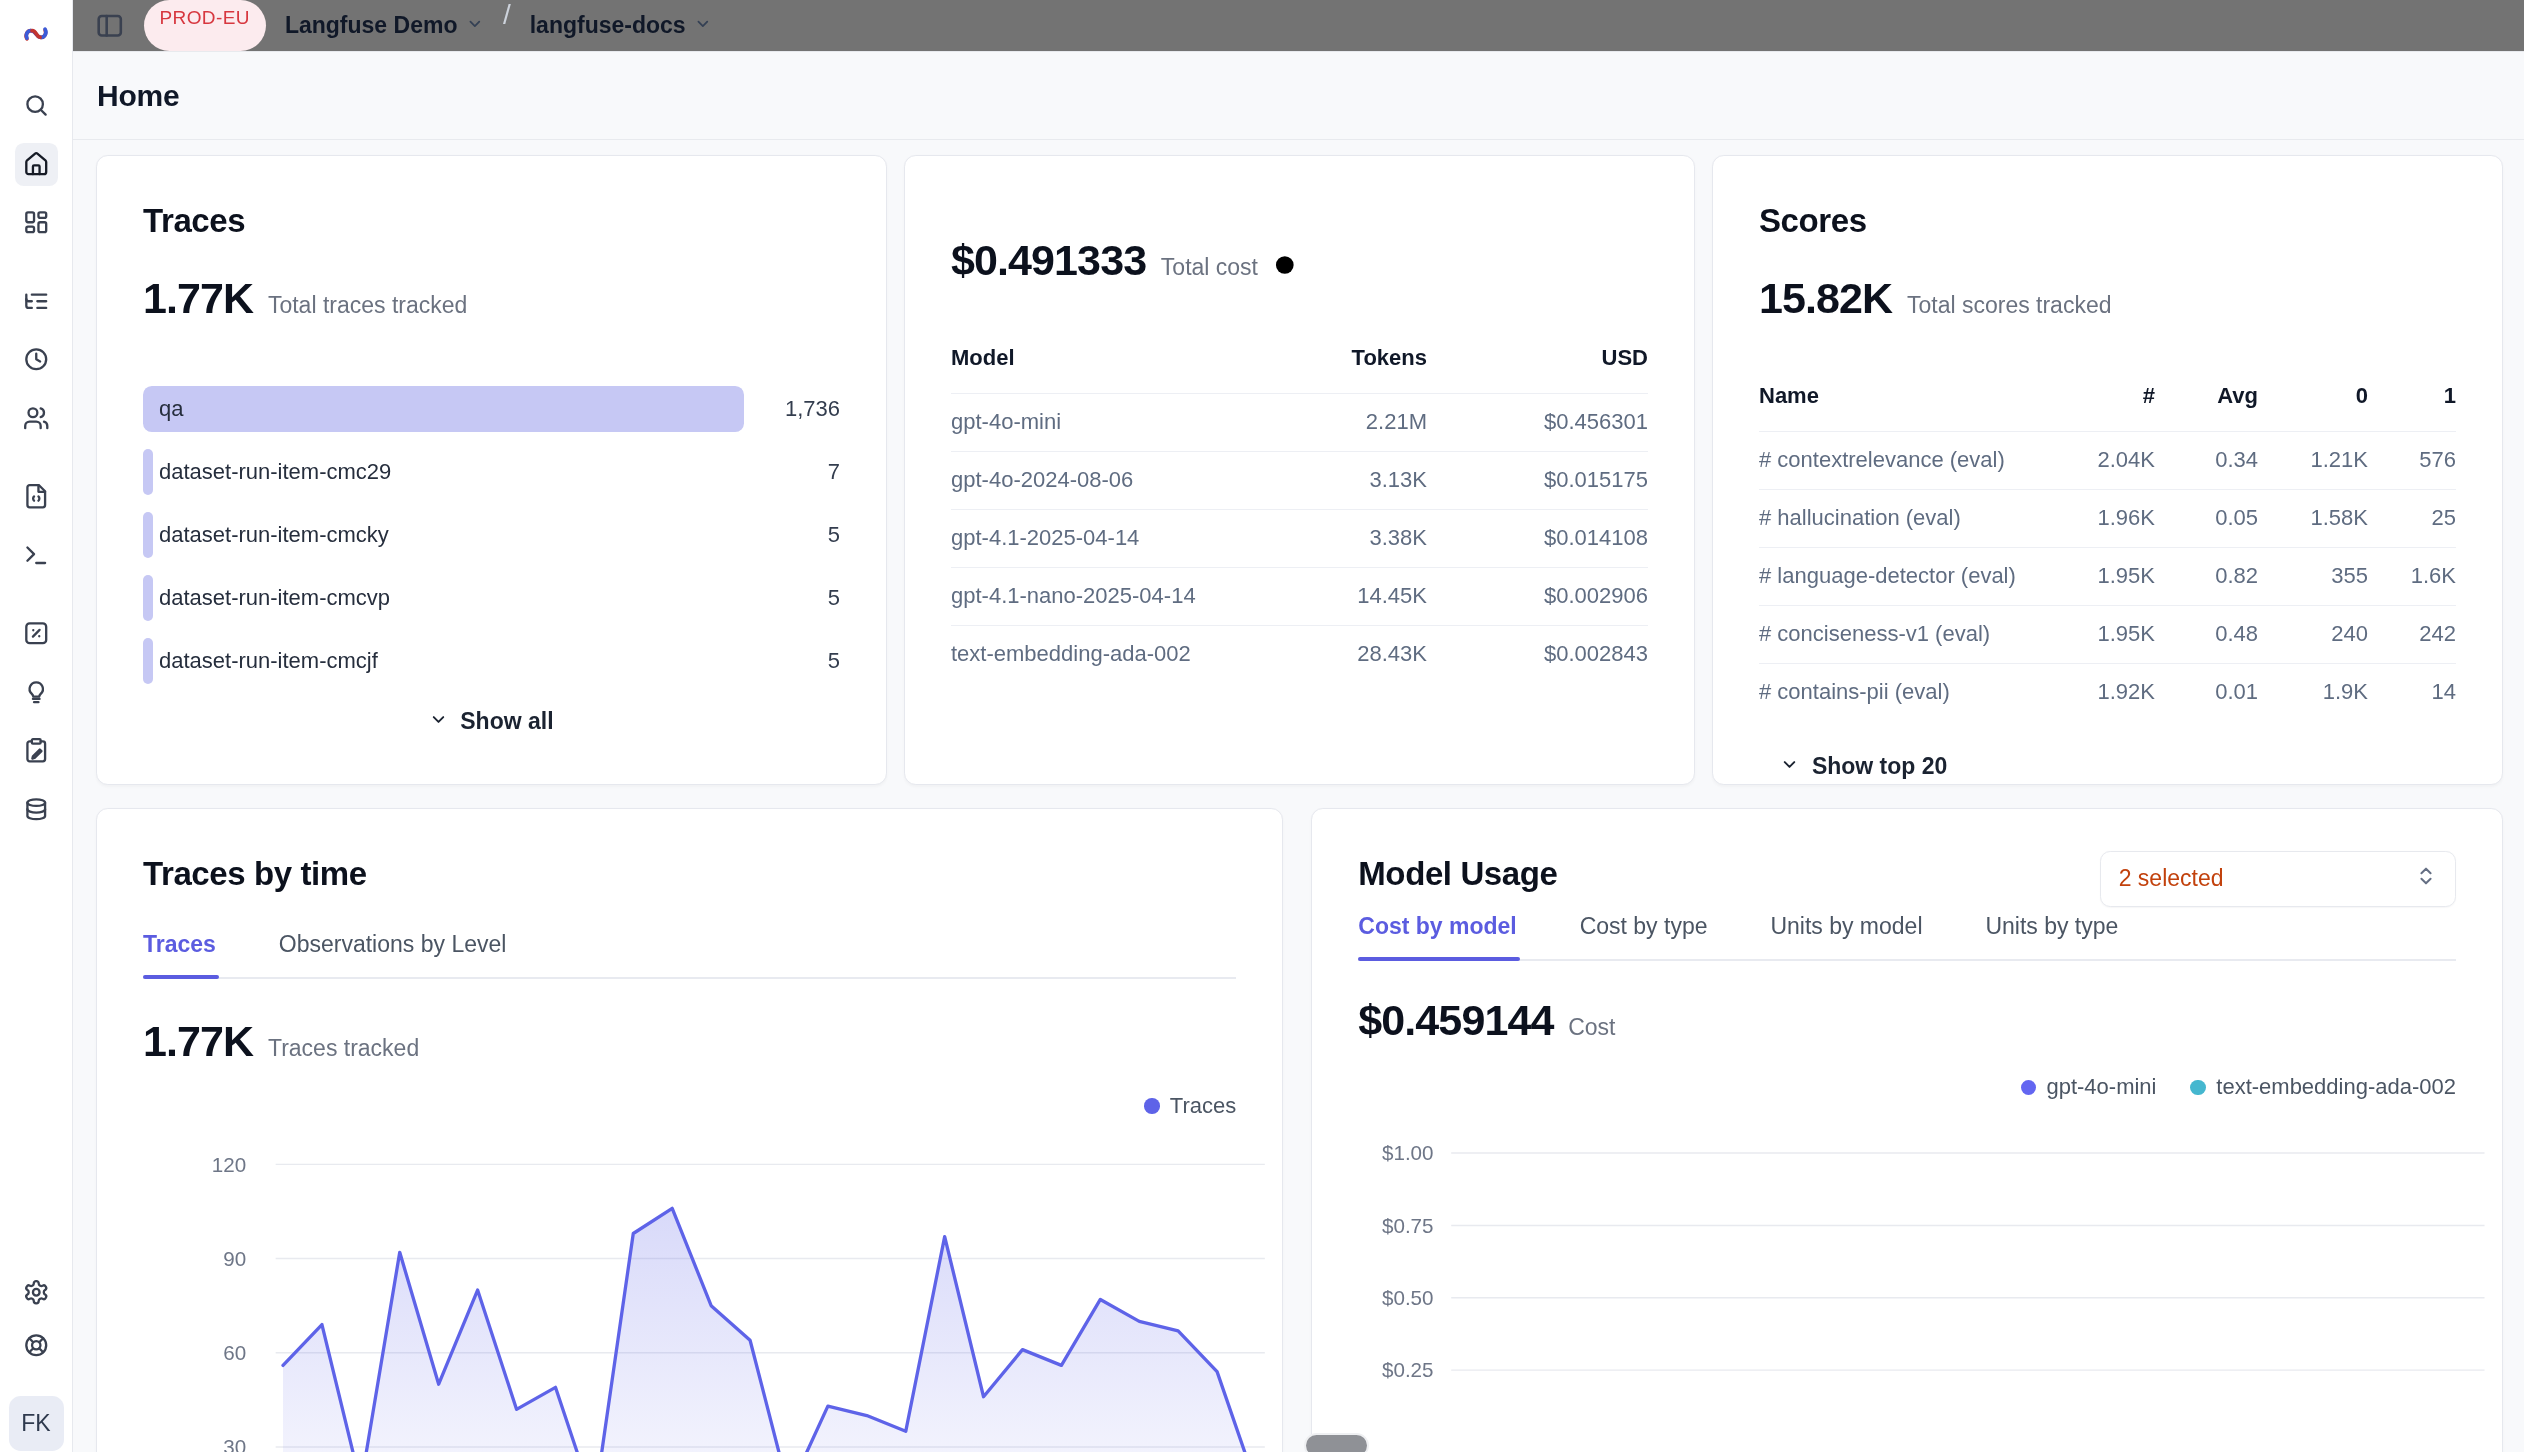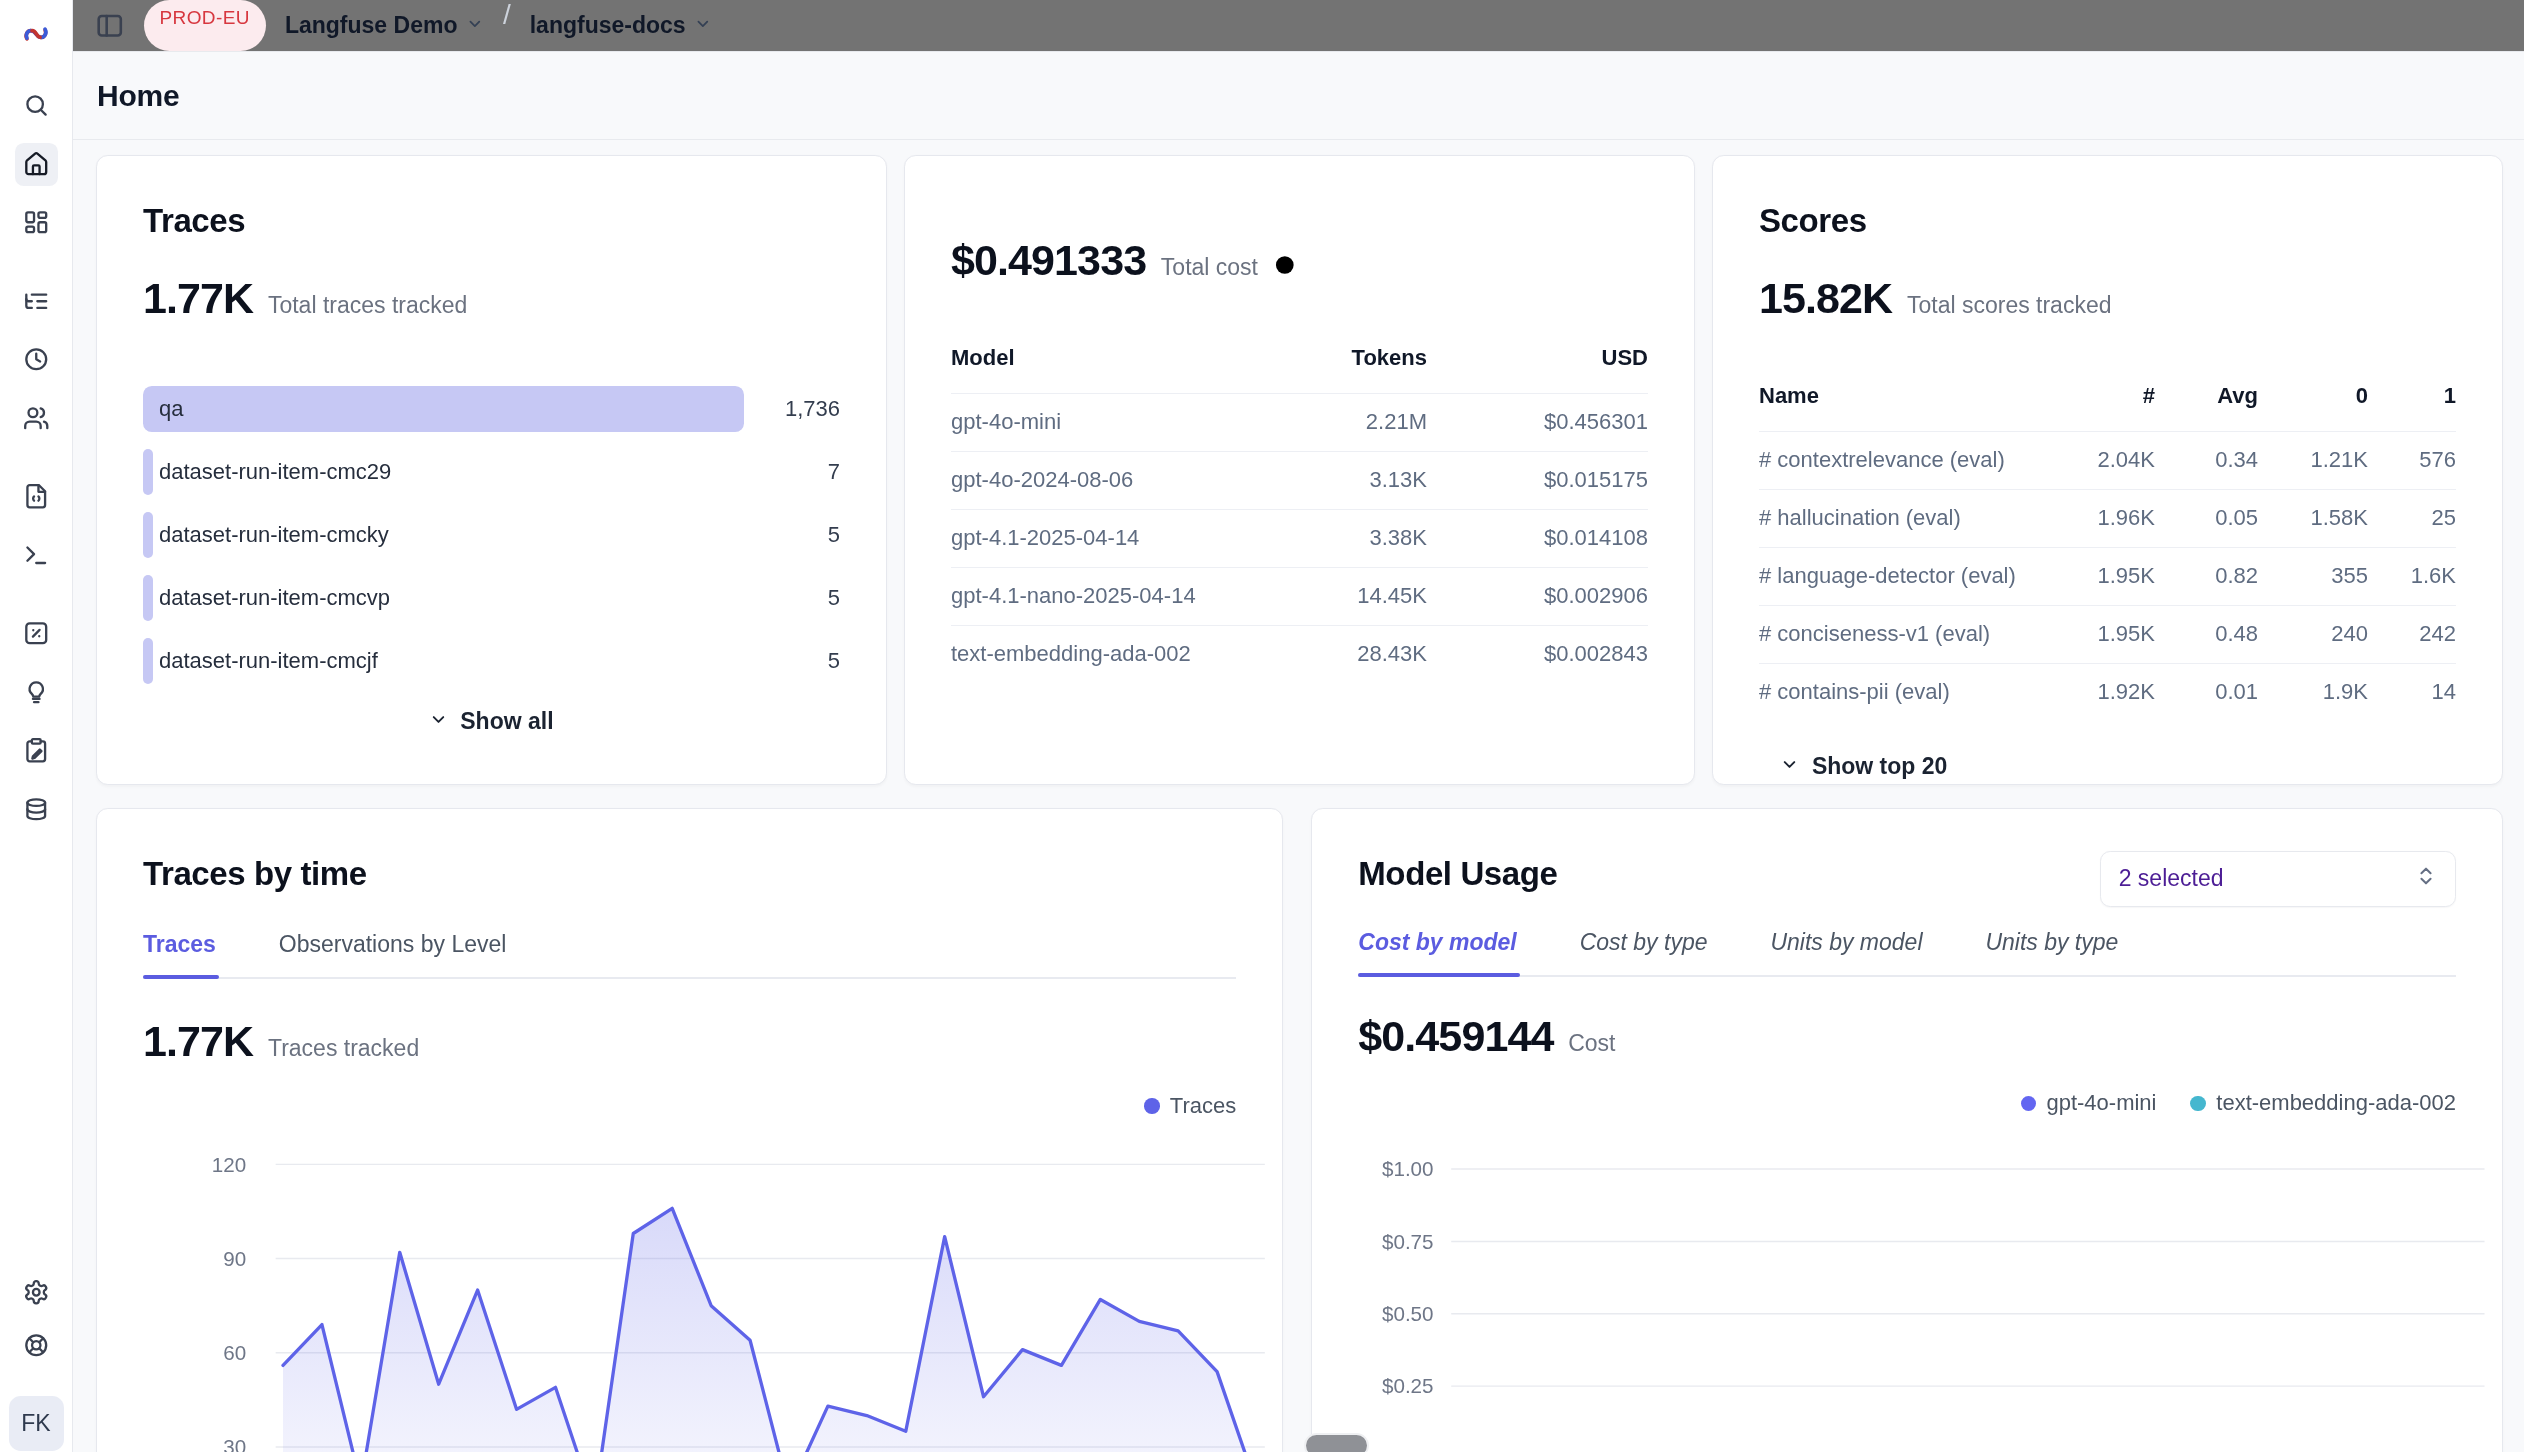--- a/index.html
+++ b/index.html
@@ -71,21 +71,21 @@
 
   .legend { display:flex; justify-content:flex-end; align-items:center; gap:34px; font-size:22px; color:#4b5563; margin-top:26.5px; }
   .legend-item { display:flex; align-items:center; gap:10.3px; cursor:pointer; }
   .legend-dot { width:15.5px; height:15.5px; border-radius:50%; }
 
   .chart-wrap { margin-top:13.3px; }
   .chart-wrap svg { display:block; }
 
   
   .mu-head { display:flex; align-items:flex-start; justify-content:space-between;text-align:right; }
-  .select-box { width:356px; height:56px; border:1.5px solid #e7e9ee; border-radius:10.3px; background:#fff; display:flex; align-items:center; justify-content:space-between; padding:0 17.7px; font-size:23px; color:#4c1d95; cursor:pointer; box-shadow:0 0.7px 1.5px rgba(16,24,40,.04); margin-top:-4.4px; }
+  .select-box { width:356px; height:56px; border:1.5px solid #e7e9ee; border-radius:10.3px; background:#fff; display:flex; align-items:center; justify-content:space-between; padding:0 17.7px; font-size:23px; color:#c2410c; cursor:pointer; box-shadow:0 0.7px 1.5px rgba(16,24,40,.04); margin-top:-4.4px; }
   .select-box svg { width:22px; height:22px; stroke:#667085; fill:none; stroke-width:2.2; stroke-linecap:round; stroke-linejoin:round; }
 
   .scroll-pill { position:absolute; left:1304px; top:1433px; width:65px; height:25px; border-radius:12.5px; background:#8f9196; border:2.9px solid #eff0f2; z-index:50; cursor:grab; }
 </style>
 </head>
 <body>
 
 <div class="app">
 
   <aside class="sidebar">
@@ -449,21 +449,21 @@
           <div class="mu-head">
             <div class="card-title">Model Usage</div>
             <div class="select-box">
               <span>2 selected</span>
               <span class="inline-icon" id="select-chevrons"><svg viewBox="0 0 24 24">
                     <path d="m7 15 5 5 5-5"></path>
                     <path d="m7 9 5-5 5 5"></path>
                   </svg></span>
             </div>
           </div>
-          <div class="tabs" style="margin-top:22px;font-style:italic;" id="mu-tabs">
+          <div class="tabs" style="margin-top:6px;" id="mu-tabs">
               <span class="tab active">Cost by model</span>
               <span class="tab">Cost by type</span>
               <span class="tab">Units by model</span>
               <span class="tab">Units by type</span>
             </div>
           <div class="stat-row" style="margin-top:35px;">
             <span class="stat">$0.459144</span>
             <span class="stat-label">Cost</span>
           </div>
           <div class="legend" id="mu-legend" style="margin-top:29.5px;">

